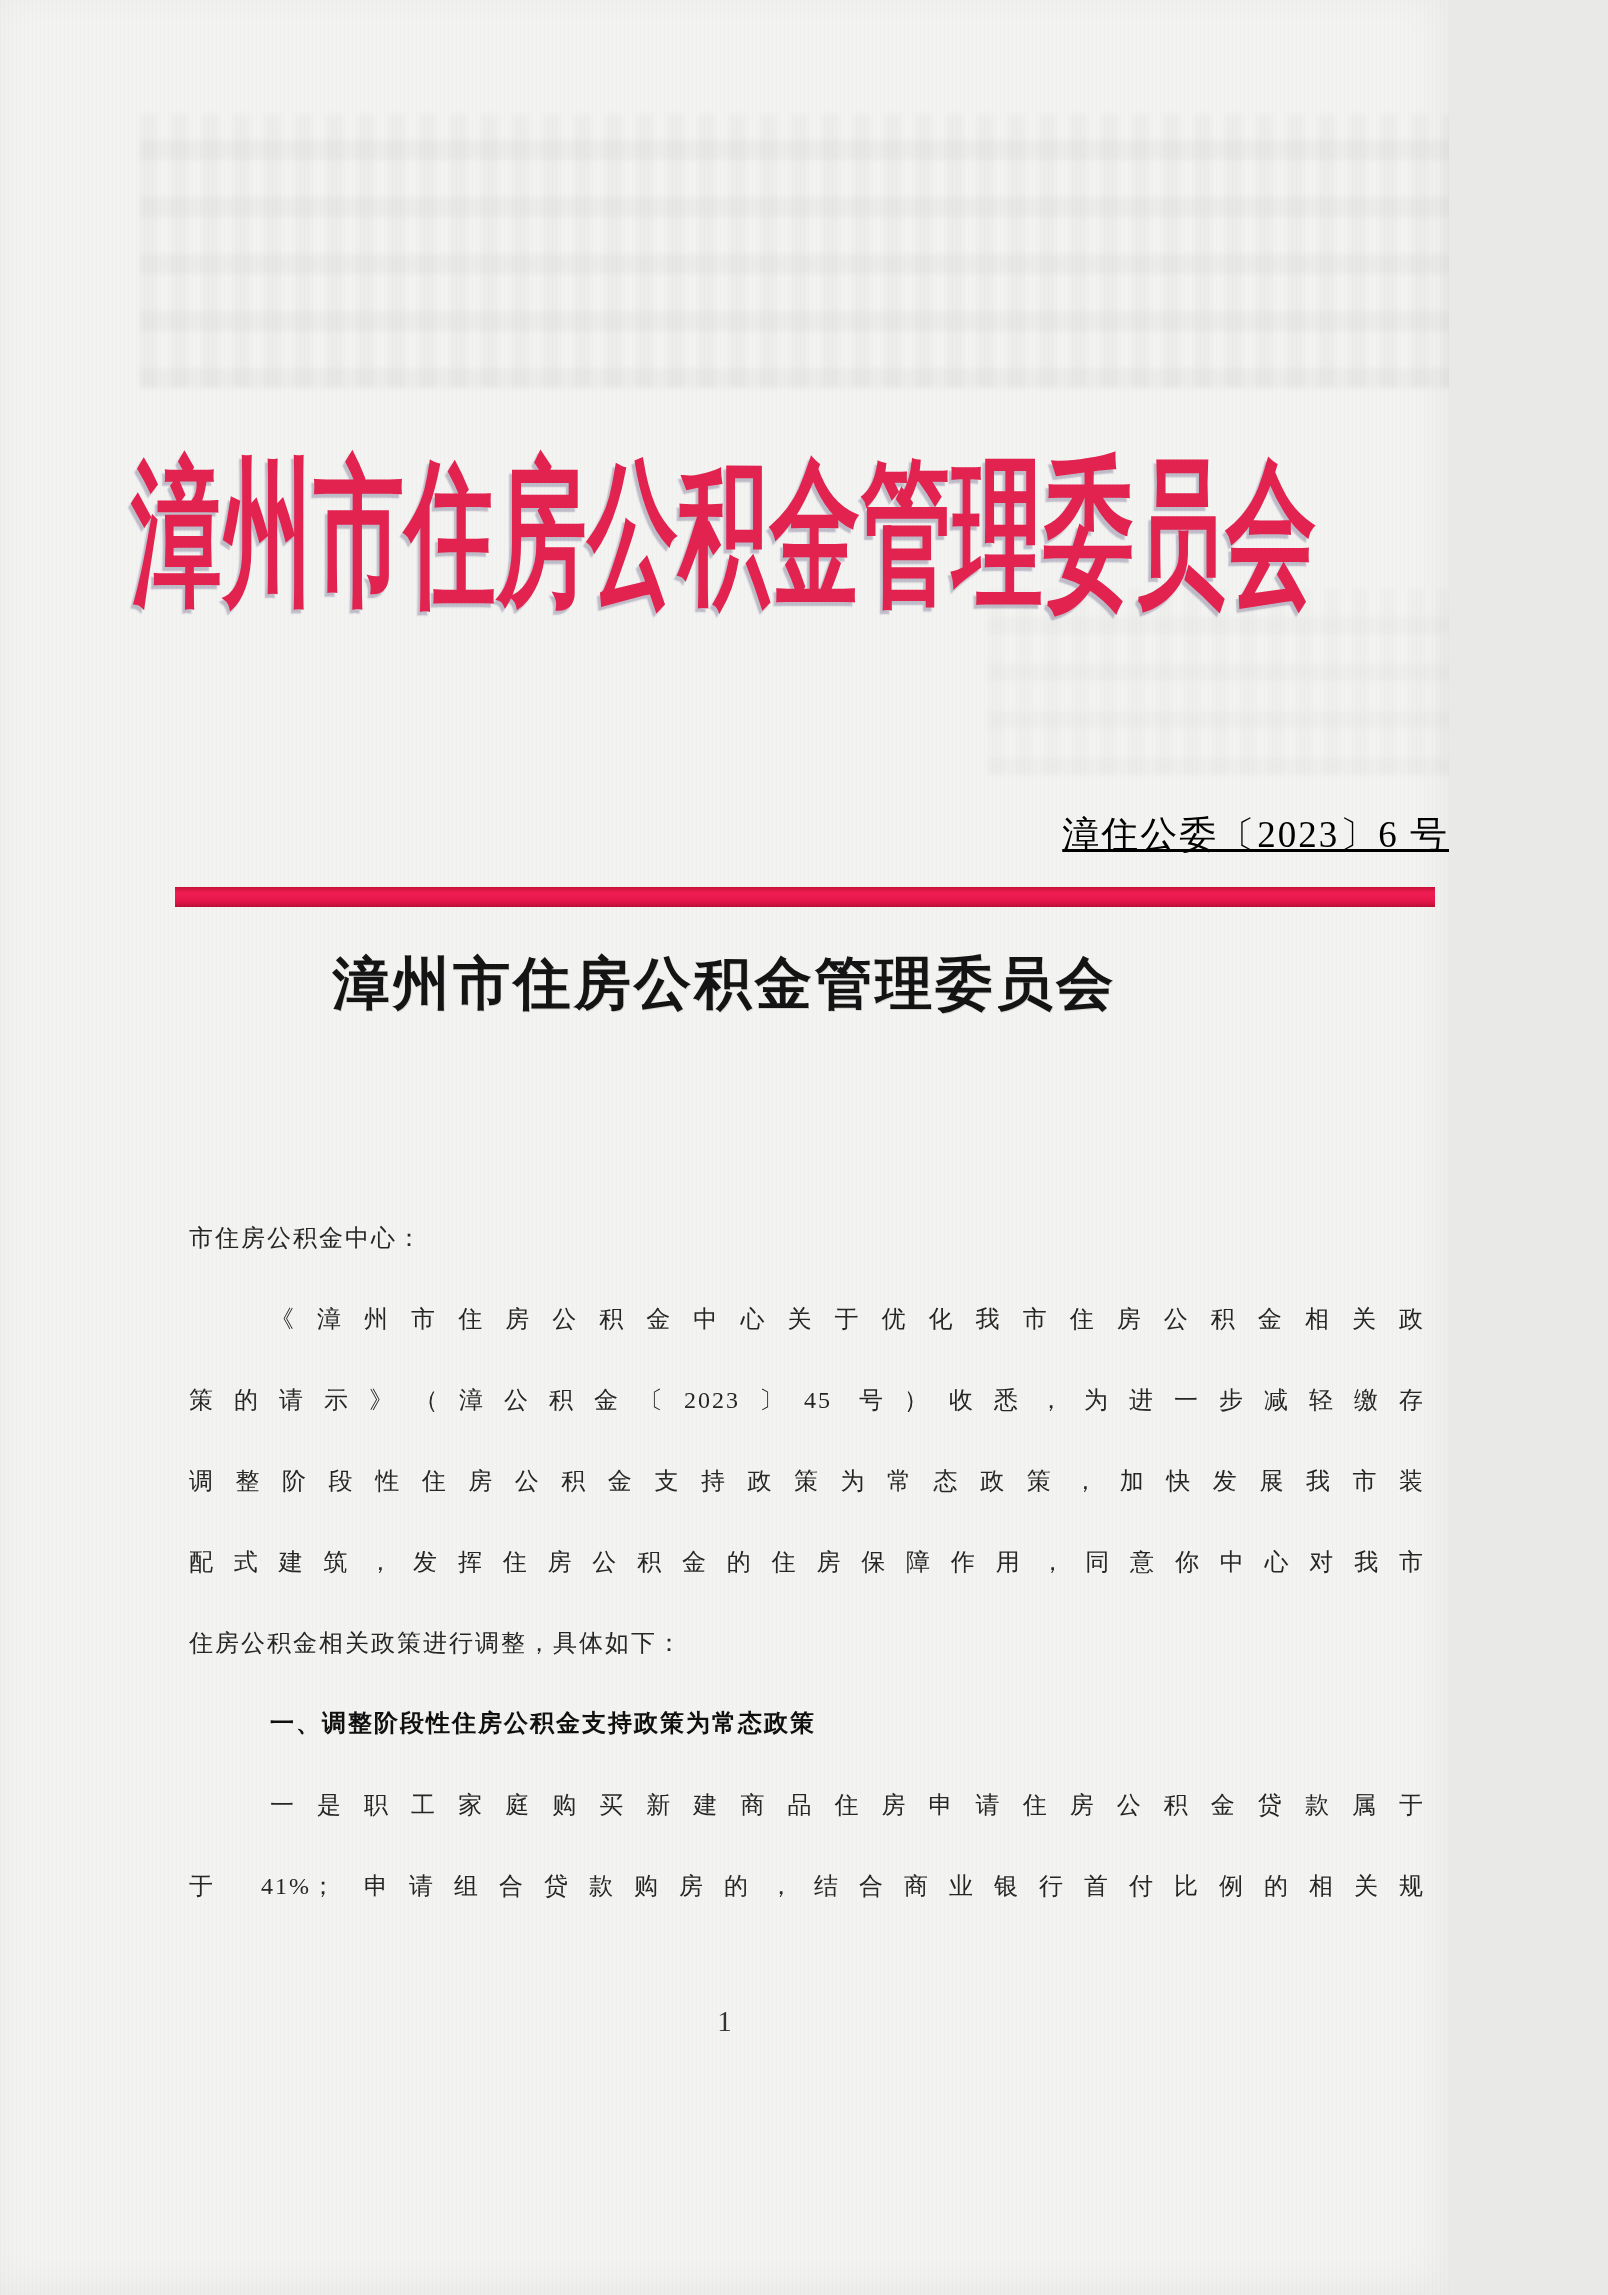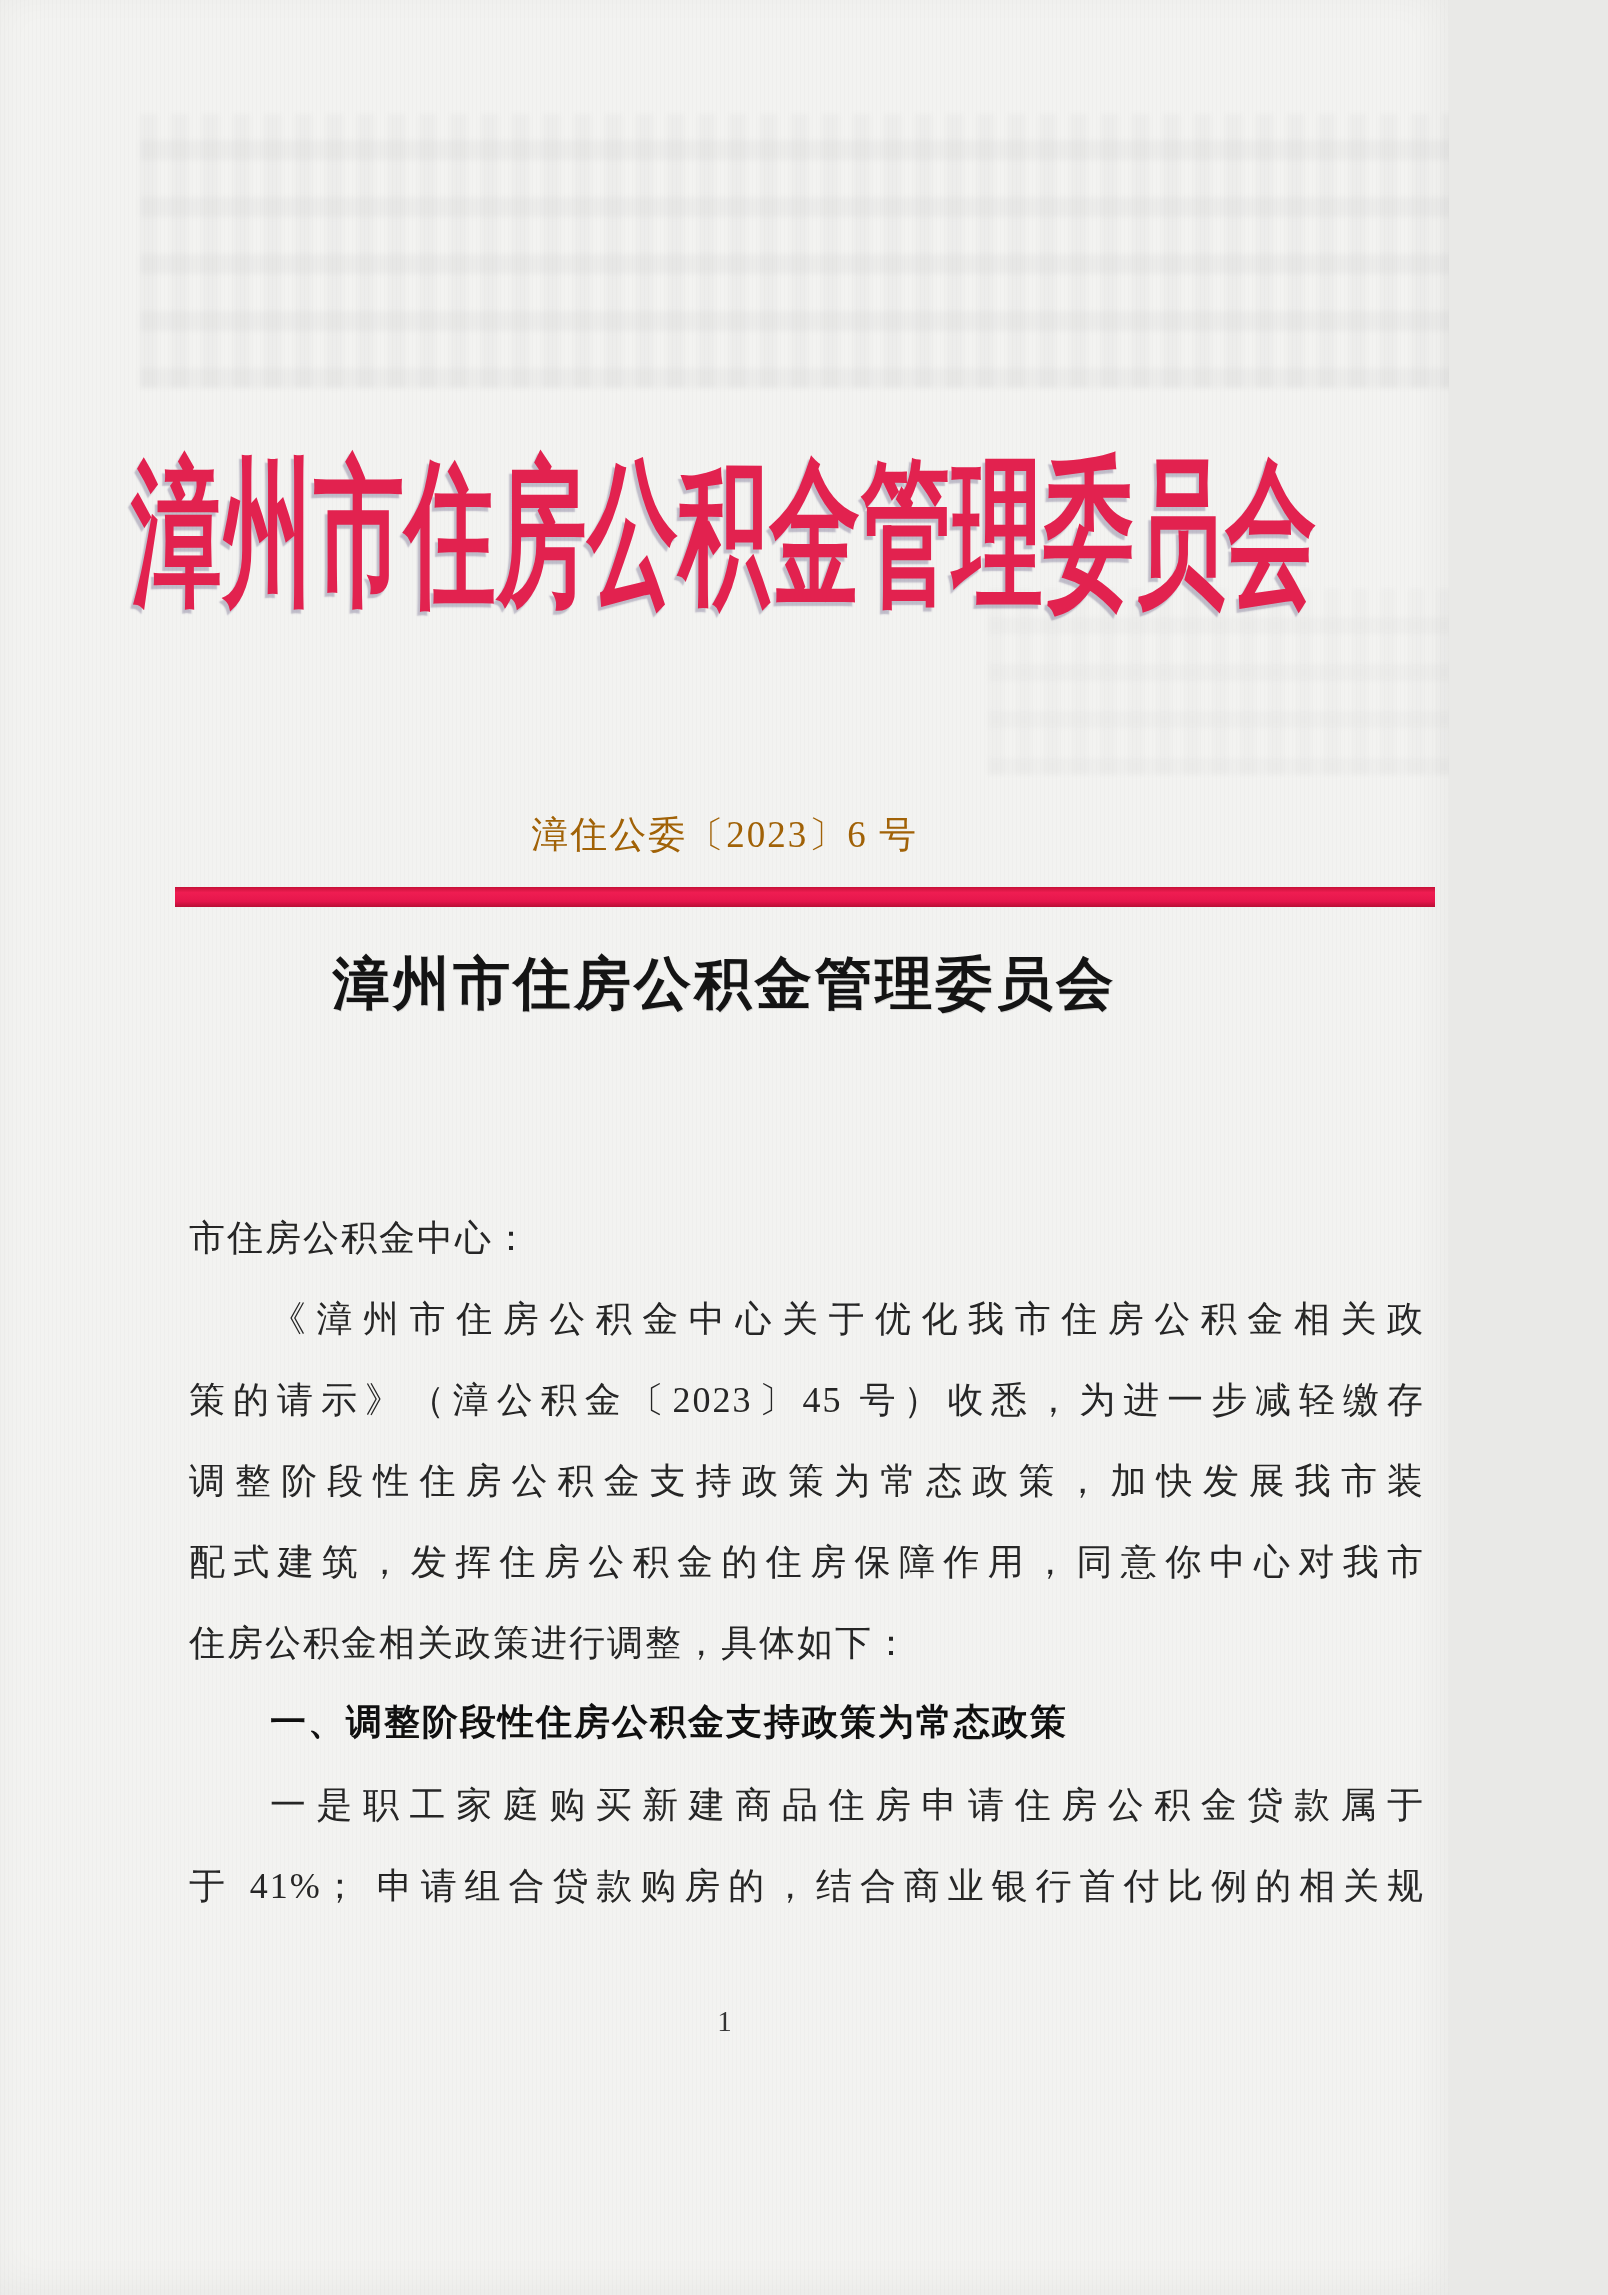--- a/index.html
+++ b/index.html
@@ -45,37 +45,37 @@
     white-space:nowrap;
   }
   .letterhead .stretch{
     display:inline-block;
     transform:scale(0.85,1.5);
     letter-spacing:1.3px;
     text-shadow:-3.3px 2.7px 1.3px rgba(58,46,96,0.28);
   }
   .doc-number{
     position:absolute;top:813px;left:0;right:0;
-    text-align:center;font-size:37px;line-height:43px;
-    letter-spacing:2px;color:#a16207;
+    text-align:right;font-size:37px;line-height:43px;
+    letter-spacing:2px;color:#000000;text-decoration:underline;
   }
   .red-divider{
     position:absolute;top:887px;left:175px;
     width:1260px;height:20px;
     background:linear-gradient(180deg,#c51238 0%,#ef1d52 28%,var(--divider-red) 72%,#b80f35 100%);
   }
   .doc-title{
     position:absolute;top:943px;left:0;right:0;
     text-align:center;font-size:57px;line-height:82px;
     font-weight:bold;color:#141414;letter-spacing:3.3px;
     text-shadow:0.7px 1.3px 0 rgba(0,0,0,0.12);
   }
   .body-text{
     position:absolute;top:1198px;left:189px;width:1236px;
-    font-size:36px;color:#262626;
+    font-size:24px;color:#262626;
   }
   .body-text .line{
     height:81px;line-height:81px;
     letter-spacing:2px;
     text-align:justify;
     text-justify:inter-character;
     overflow:visible;
   }
   .body-text .line.just{ text-align-last:justify; }
   .body-text .line.indent{ text-indent:81px; }

